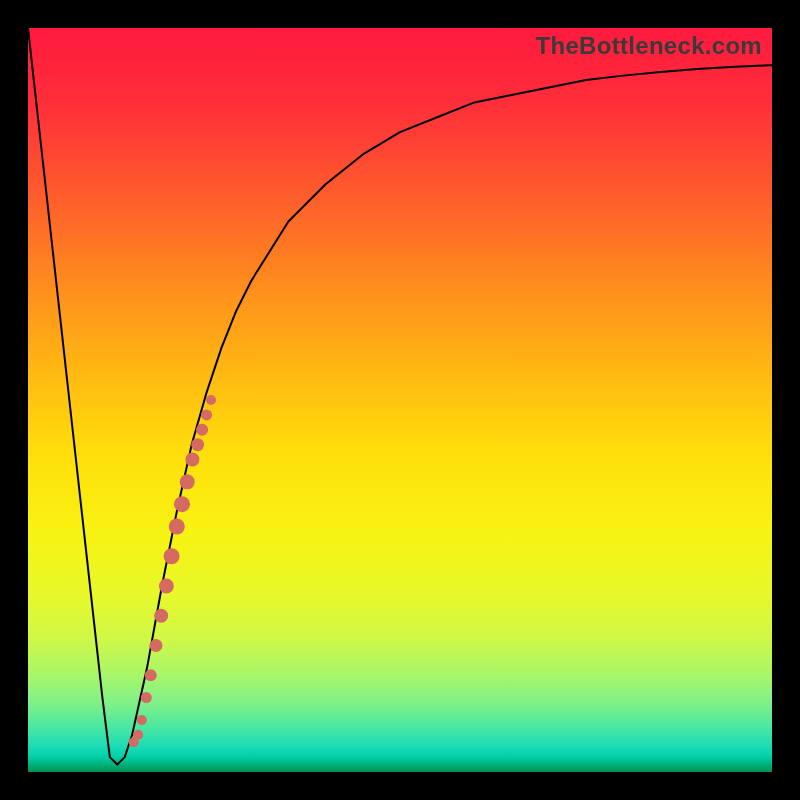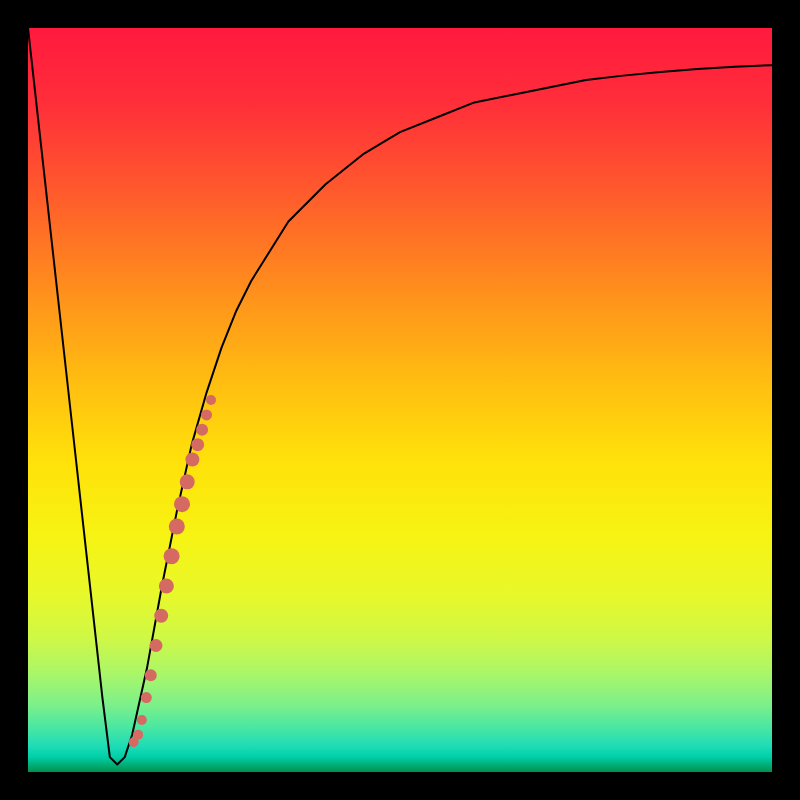--- a/index.html
+++ b/index.html
@@ -58,20 +58,21 @@
     top: 0;
     width: 744px;
     height: 744px;
   }
 </style>
 </head>
 <body>
 
 <div class="frame">
   <div class="plot">
+    <div class="watermark">TheBottleneck.com</div>
     <svg class="curve" viewBox="0 0 744 744" preserveAspectRatio="none">
       <path id="curve-path" fill="none" stroke-width="2" stroke-linecap="round" stroke-linejoin="round" d="M0.00 0.00 L14.88 133.92 L29.76 267.84 L44.64 401.76 L59.52 535.68 L74.40 669.60 L81.84 729.12 L89.28 736.56 L96.72 729.12 L104.16 706.80 L119.04 639.84 L133.92 558.00 L148.80 483.60 L163.68 416.64 L178.56 364.56 L193.44 319.92 L208.32 282.72 L223.20 252.96 L260.40 193.44 L297.60 156.24 L334.80 126.48 L372.00 104.16 L409.20 89.28 L446.40 74.40 L483.60 66.96 L520.80 59.52 L558.00 52.08 L595.20 47.62 L632.40 43.90 L669.60 40.92 L706.80 38.69 L744.00 37.20" stroke="#000000"></path>
       <g id="dots-group">
           <circle cx="105.65" cy="714.24" r="5" fill="#d46a62"></circle>
           <circle cx="110.11" cy="706.80" r="5" fill="#d46a62"></circle>
           <circle cx="113.83" cy="691.92" r="5" fill="#d46a62"></circle>
           <circle cx="118.30" cy="669.60" r="5.5" fill="#d46a62"></circle>
           <circle cx="122.76" cy="647.28" r="6" fill="#d46a62"></circle>
           <circle cx="127.97" cy="617.52" r="6.5" fill="#d46a62"></circle>
           <circle cx="133.18" cy="587.76" r="7" fill="#d46a62"></circle>

